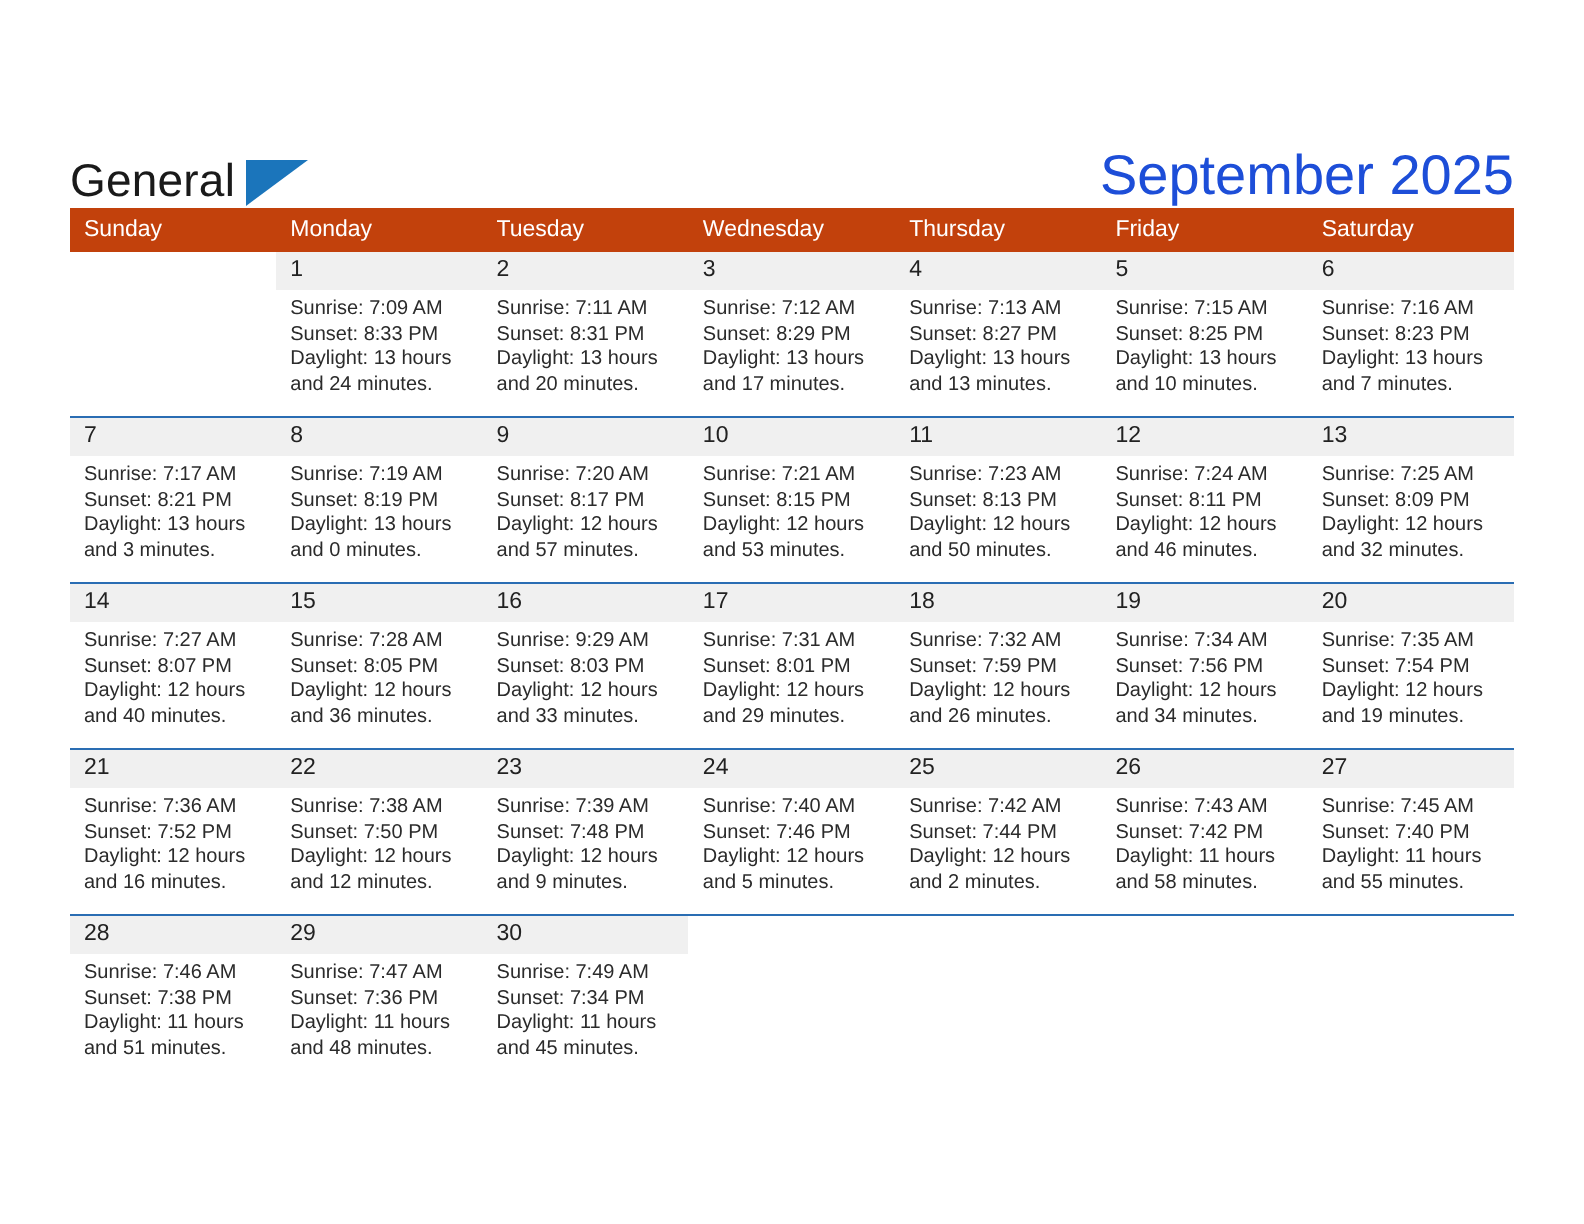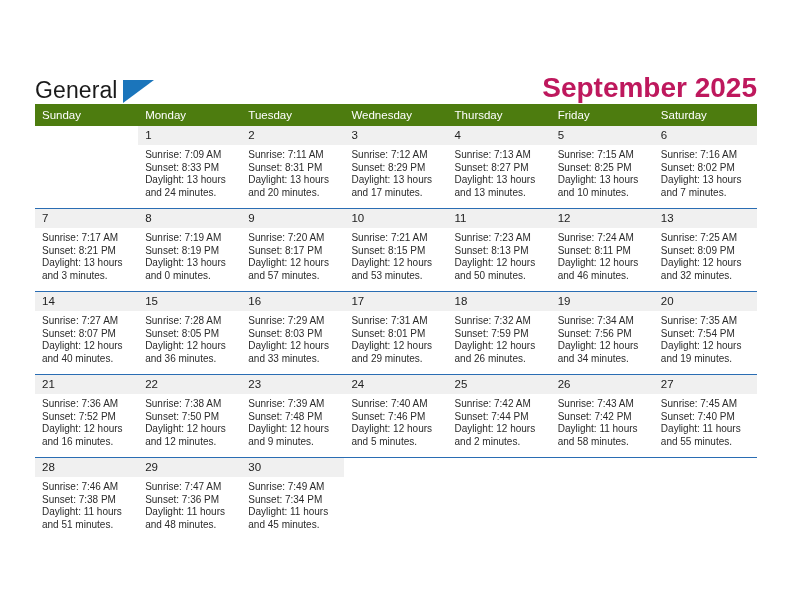--- a/index.html
+++ b/index.html
@@ -65,22 +65,22 @@
   }
 
   .title-block {
     position: absolute;
     right: 35px;
     top: 27px;
     text-align: right;
   }
   .month-title {
     font-size: 28px;
-    font-weight: bold;
-    color: #be185d;
+    font-weight: normal;
+    color: #1d4ed8;
     line-height: 34px;
     white-space: nowrap;
   }
   .location-title {
     font-size: 18px;
     font-weight: normal;
     color: #1a1a1a;
     line-height: 20px;
     margin-top: 8px;
     white-space: nowrap;
@@ -92,21 +92,21 @@
     left: 35px;
     top: 104px;
     width: 722px;
   }
   .cal-table {
     width: 722px;
     border-collapse: collapse;
     table-layout: fixed;
   }
   .cal-table th {
-    background: #4d7c0f;
+    background: #c2410c;
     color: #ffffff;
     font-size: 11.5px;
     font-weight: normal;
     text-align: left;
     padding: 5px 0 5px 7px;
     height: 11px;
     border: none;
   }
   .cal-table td {
     vertical-align: top;
@@ -240,21 +240,21 @@
                   <div>Daylight: 13 hours</div>
                   <div>and 10 minutes.</div>
                 </div>
               </div>
             </td>
             <td>
               <div class="cell-inner">
                 <div class="daynum-band">6</div>
                 <div class="cell-lines">
                   <div>Sunrise: 7:16 AM</div>
-                  <div>Sunset: 8:02 PM</div>
+                  <div>Sunset: 8:23 PM</div>
                   <div>Daylight: 13 hours</div>
                   <div>and 7 minutes.</div>
                 </div>
               </div>
             </td>
           </tr>
           <tr class="week-row">
             <td>
               <div class="cell-inner">
                 <div class="daynum-band">7</div>
@@ -353,21 +353,21 @@
                   <div>Sunset: 8:05 PM</div>
                   <div>Daylight: 12 hours</div>
                   <div>and 36 minutes.</div>
                 </div>
               </div>
             </td>
             <td>
               <div class="cell-inner">
                 <div class="daynum-band">16</div>
                 <div class="cell-lines">
-                  <div>Sunrise: 7:29 AM</div>
+                  <div>Sunrise: 9:29 AM</div>
                   <div>Sunset: 8:03 PM</div>
                   <div>Daylight: 12 hours</div>
                   <div>and 33 minutes.</div>
                 </div>
               </div>
             </td>
             <td>
               <div class="cell-inner">
                 <div class="daynum-band">17</div>
                 <div class="cell-lines">

